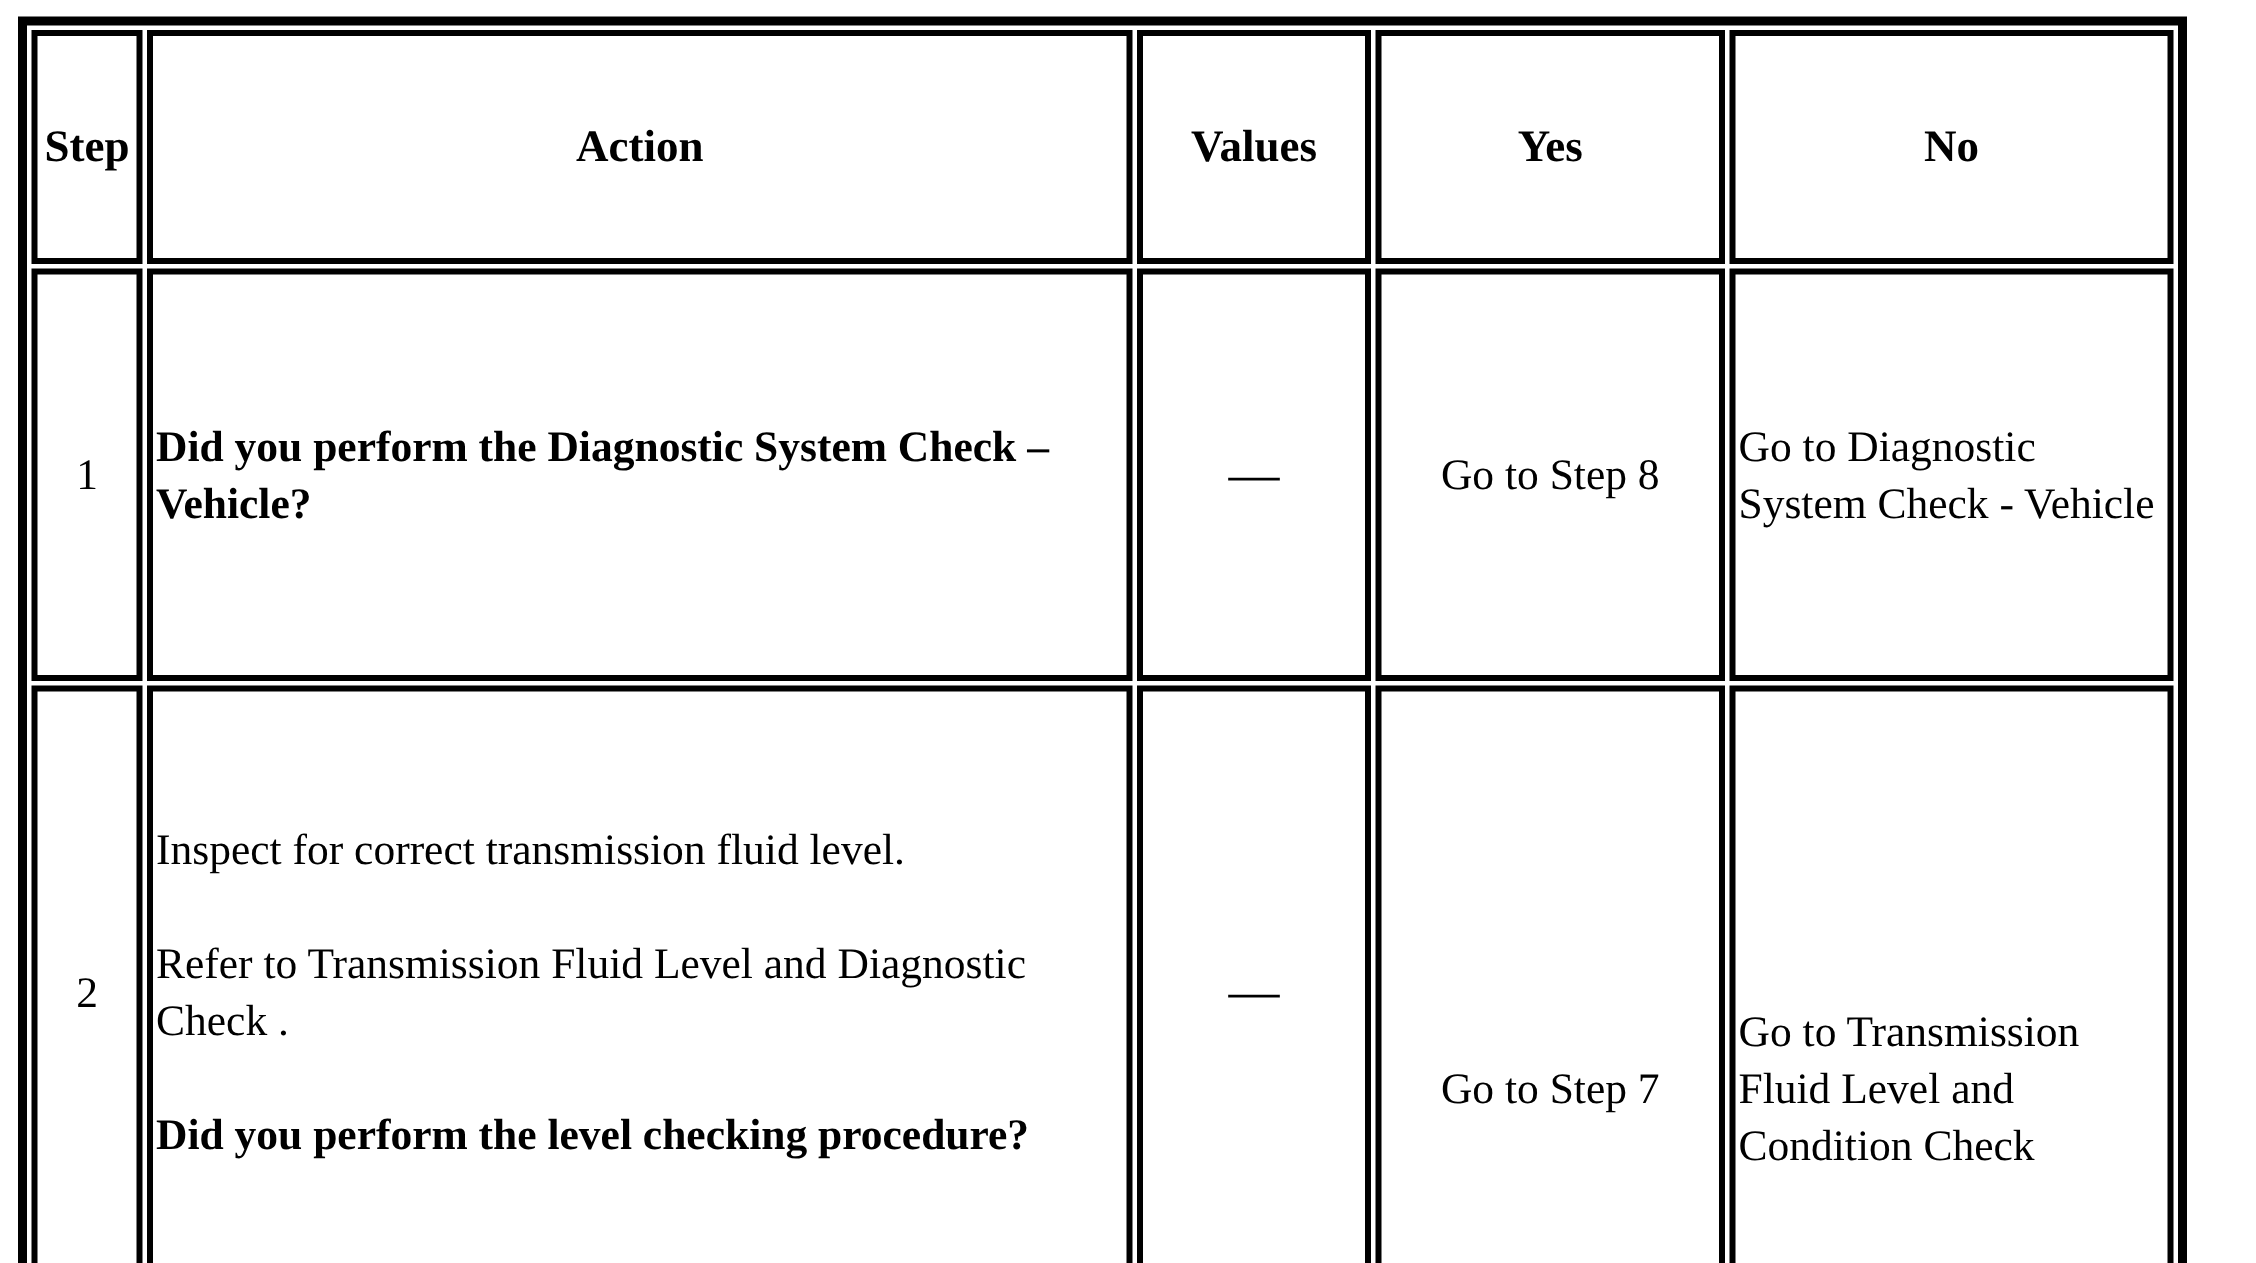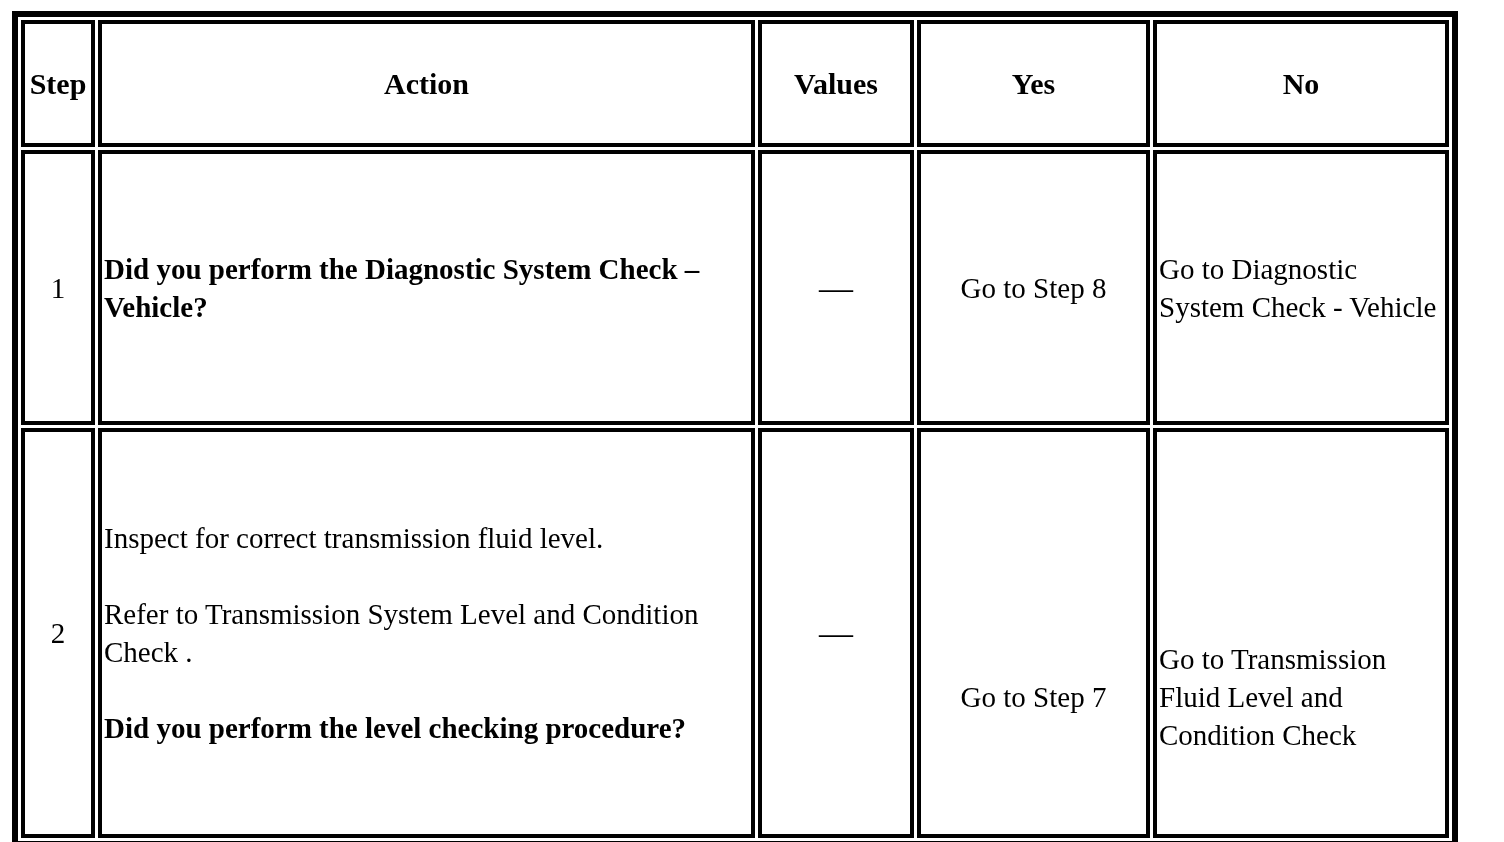--- a/index.html
+++ b/index.html
@@ -39,21 +39,21 @@
     font-size: 29px;
     line-height: 38px;
     vertical-align: middle;
     padding: 0;
   }
   col.col-step   { width: 74px; }
   col.col-action { width: 657px; }
   col.col-values { width: 156px; }
   col.col-yes    { width: 233px; }
   col.col-no     { width: 296px; }
-  tr.row-header th { height: 127px; }
+  tr.row-header th { height: 156px; }
   tr.row-body-1 td { height: 275px; }
   tr.row-body-2 td { height: 410px; }
   td.cell-step   { text-align: center; }
   td.cell-action { text-align: left; padding: 0 2px; }
   td.cell-values { text-align: center; font-size: 34px; line-height: 34px; }
   td.cell-yes    { text-align: center; }
   td.cell-no     { text-align: left; padding: 1px 2px; }
   .para { margin: 0 0 38px 0; }
   .para:last-child { margin-bottom: 0; font-weight: bold; }
   .push-down { position: relative; top: 64px; display: block; }
@@ -85,21 +85,21 @@
         <div class="para">Did you perform the Diagnostic System Check – Vehicle?</div>
       </td>
       <td class="cell-values"><span>—</span></td>
       <td class="cell-yes"><span>Go to Step 8</span></td>
       <td class="cell-no"><span>Go to Diagnostic System Check - Vehicle</span></td>
     </tr>
     <tr class="row-body-2">
       <td class="cell-step">2</td>
       <td class="cell-action">
         <div class="para">Inspect for correct transmission fluid level.</div>
-        <div class="para">Refer to Transmission System Level and Condition Check .</div>
+        <div class="para">Refer to Transmission Fluid Level and Diagnostic Check .</div>
         <div class="para">Did you perform the level checking procedure?</div>
       </td>
       <td class="cell-values"><span>—</span></td>
       <td class="cell-yes">
           <span class="push-down">Go to Step 7</span>
         </td>
       <td class="cell-no">
           <span class="push-down">Go to Transmission Fluid Level and Condition Check</span>
         </td>
     </tr>

